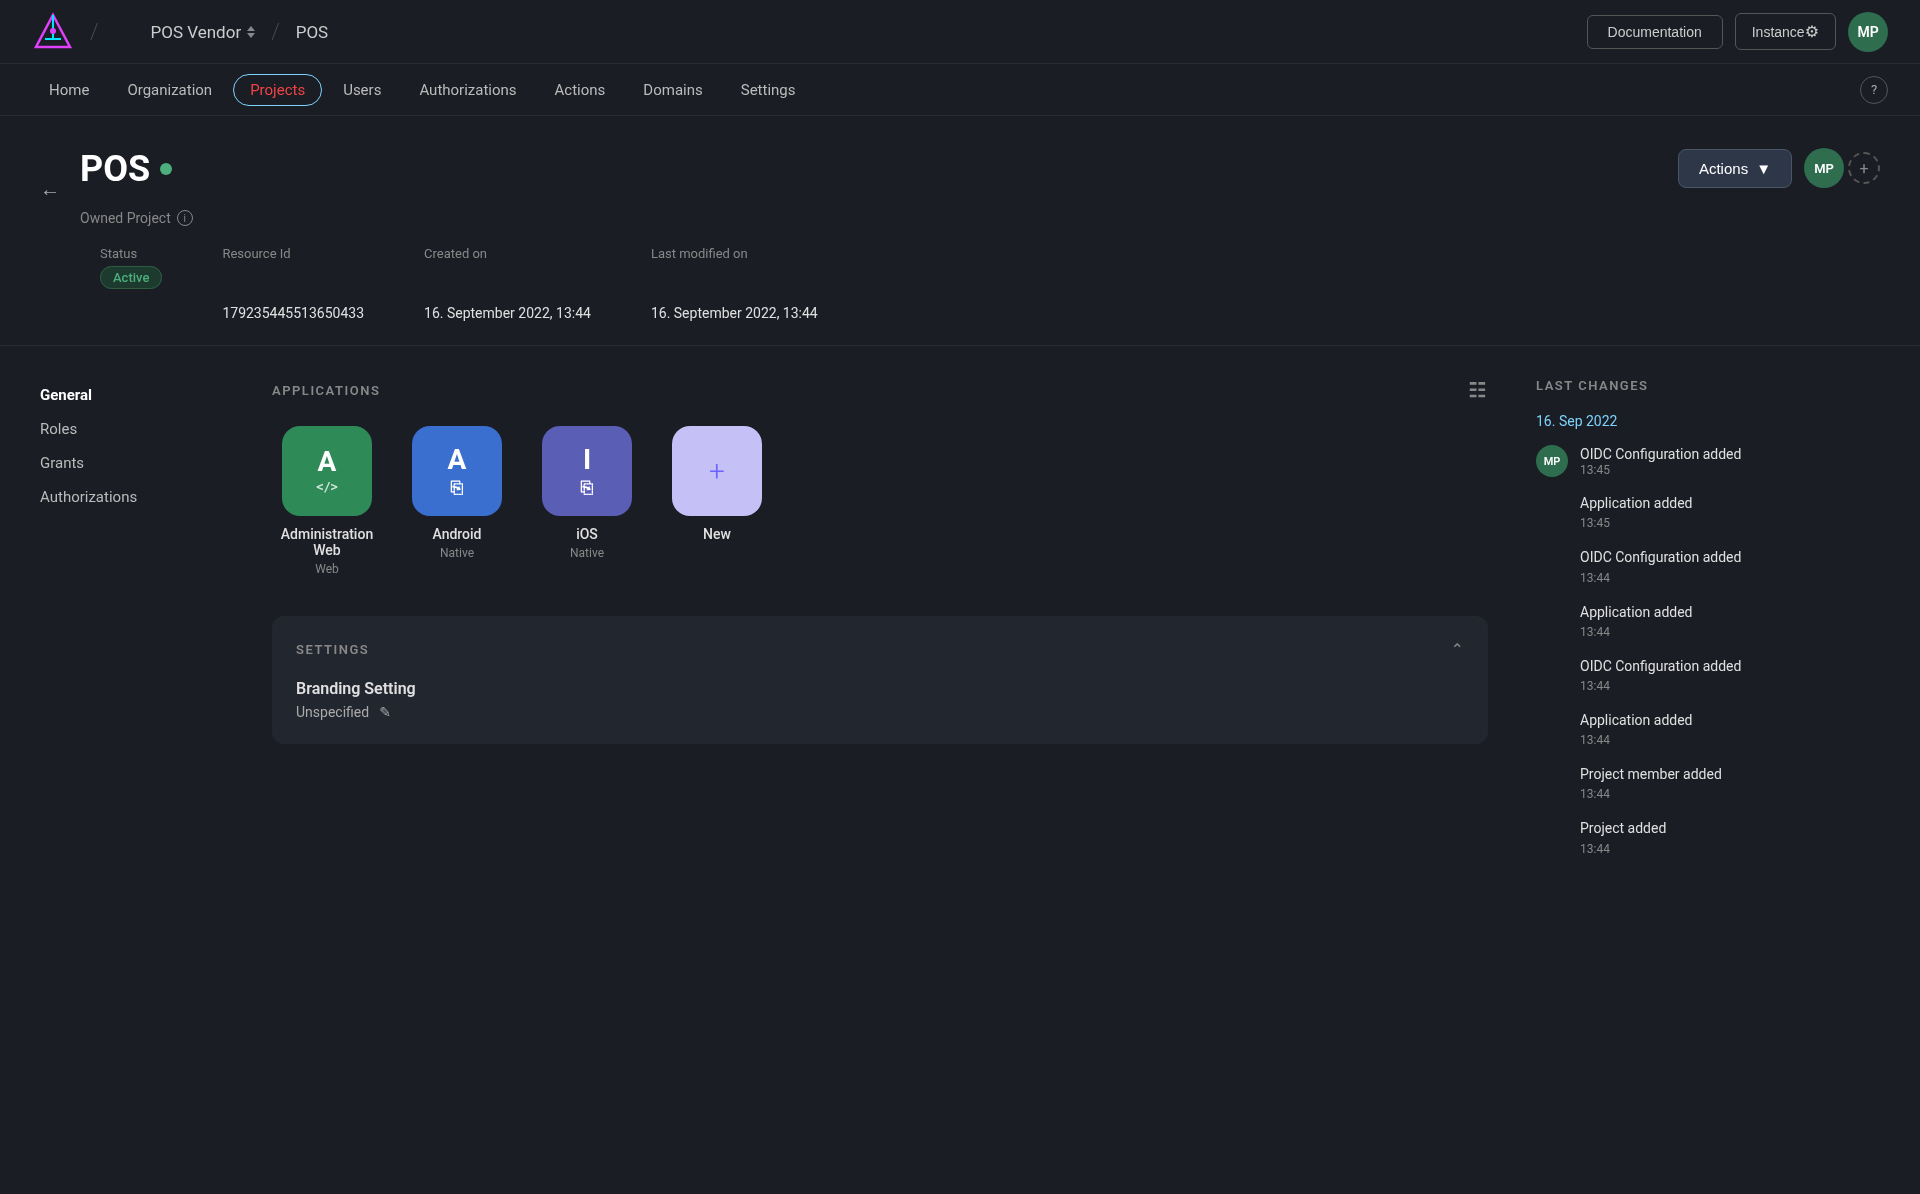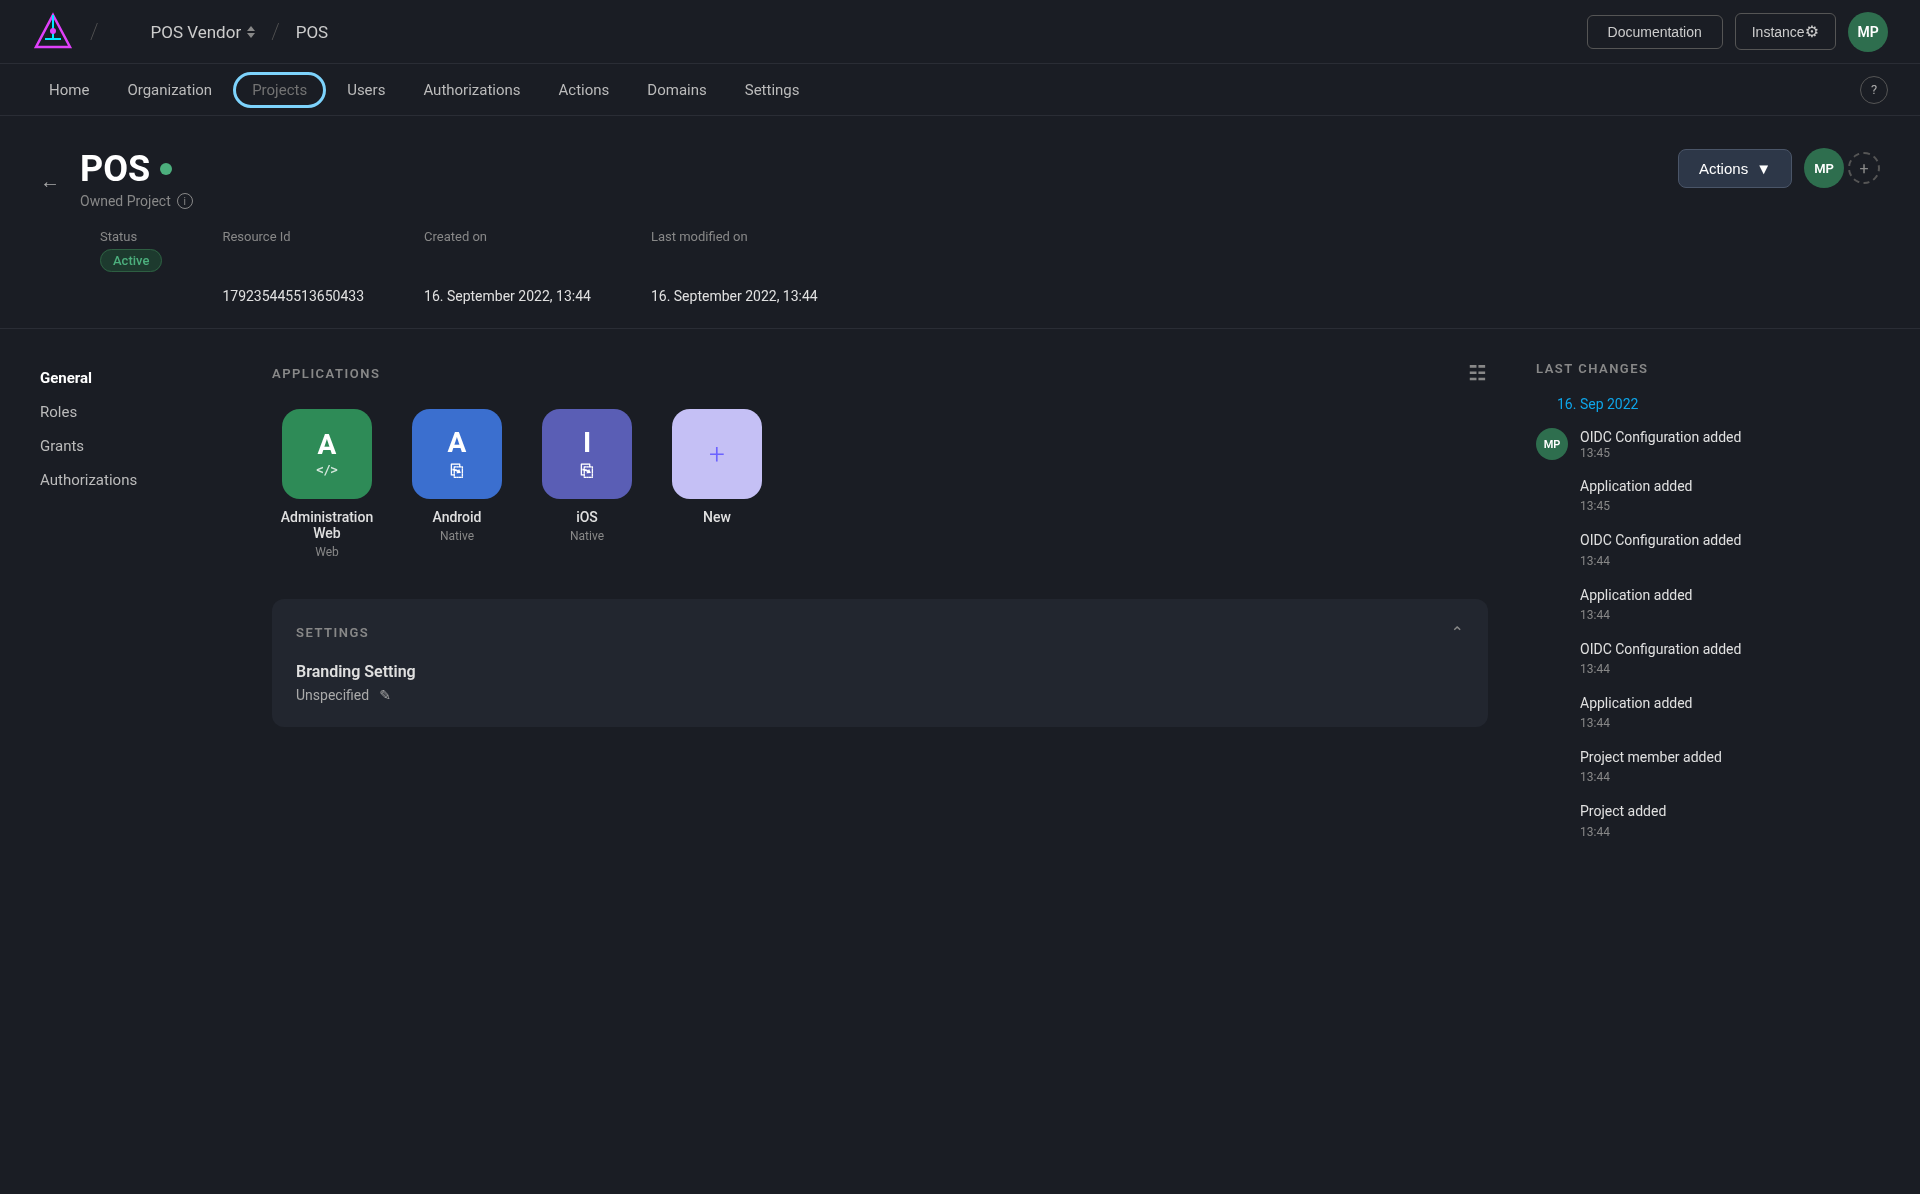--- a/index.html
+++ b/index.html
@@ -128,22 +128,22 @@
     .nav-item {
       padding: 6px 16px;
       font-size: 15px;
       color: #bbb;
       cursor: pointer;
       border-radius: 6px;
       border: 1px solid transparent;
     }
     .nav-item.active {
       background: transparent;
-      border: 3px solid #7dd3fc;
-      color: #737373;
+      border: 1px solid #7dd3fc;
+      color: #ef4444;
       border-radius: 20px;
       text-align: right;
     }
     .nav-help {
       margin-left: auto;
       width: 28px;
       height: 28px;
       border: 1px solid #555;
       border-radius: 50%;
       display: flex;
@@ -193,21 +193,21 @@
       border-radius: 50%;
       background: #4caf7d;
       display: inline-block;
     }
     .project-subtitle {
       font-size: 14px;
       color: #888;
       display: flex;
       align-items: center;
       gap: 6px;
-      margin-top: 3px;
+      margin-top: 20px;
     }
     .info-icon {
       width: 16px;
       height: 16px;
       border-radius: 50%;
       border: 1px solid #888;
       display: inline-flex;
       align-items: center;
       justify-content: center;
       font-size: 10px;
@@ -452,23 +452,22 @@
     }
     .last-changes-title {
       font-size: 13px;
       font-weight: 600;
       color: #888;
       letter-spacing: 1.5px;
       margin-bottom: 20px;
     }
     .changes-date {
       font-size: 14px;
-      color: #0ea5e9;
+      color: #7dd3fc;
       margin-bottom: 16px;
-      margin-left: 21px;
     }
     .change-entry {
       display: flex;
       align-items: flex-start;
       gap: 12px;
       margin-bottom: 16px;
     }
     .change-avatar {
       width: 32px;
       height: 32px;

